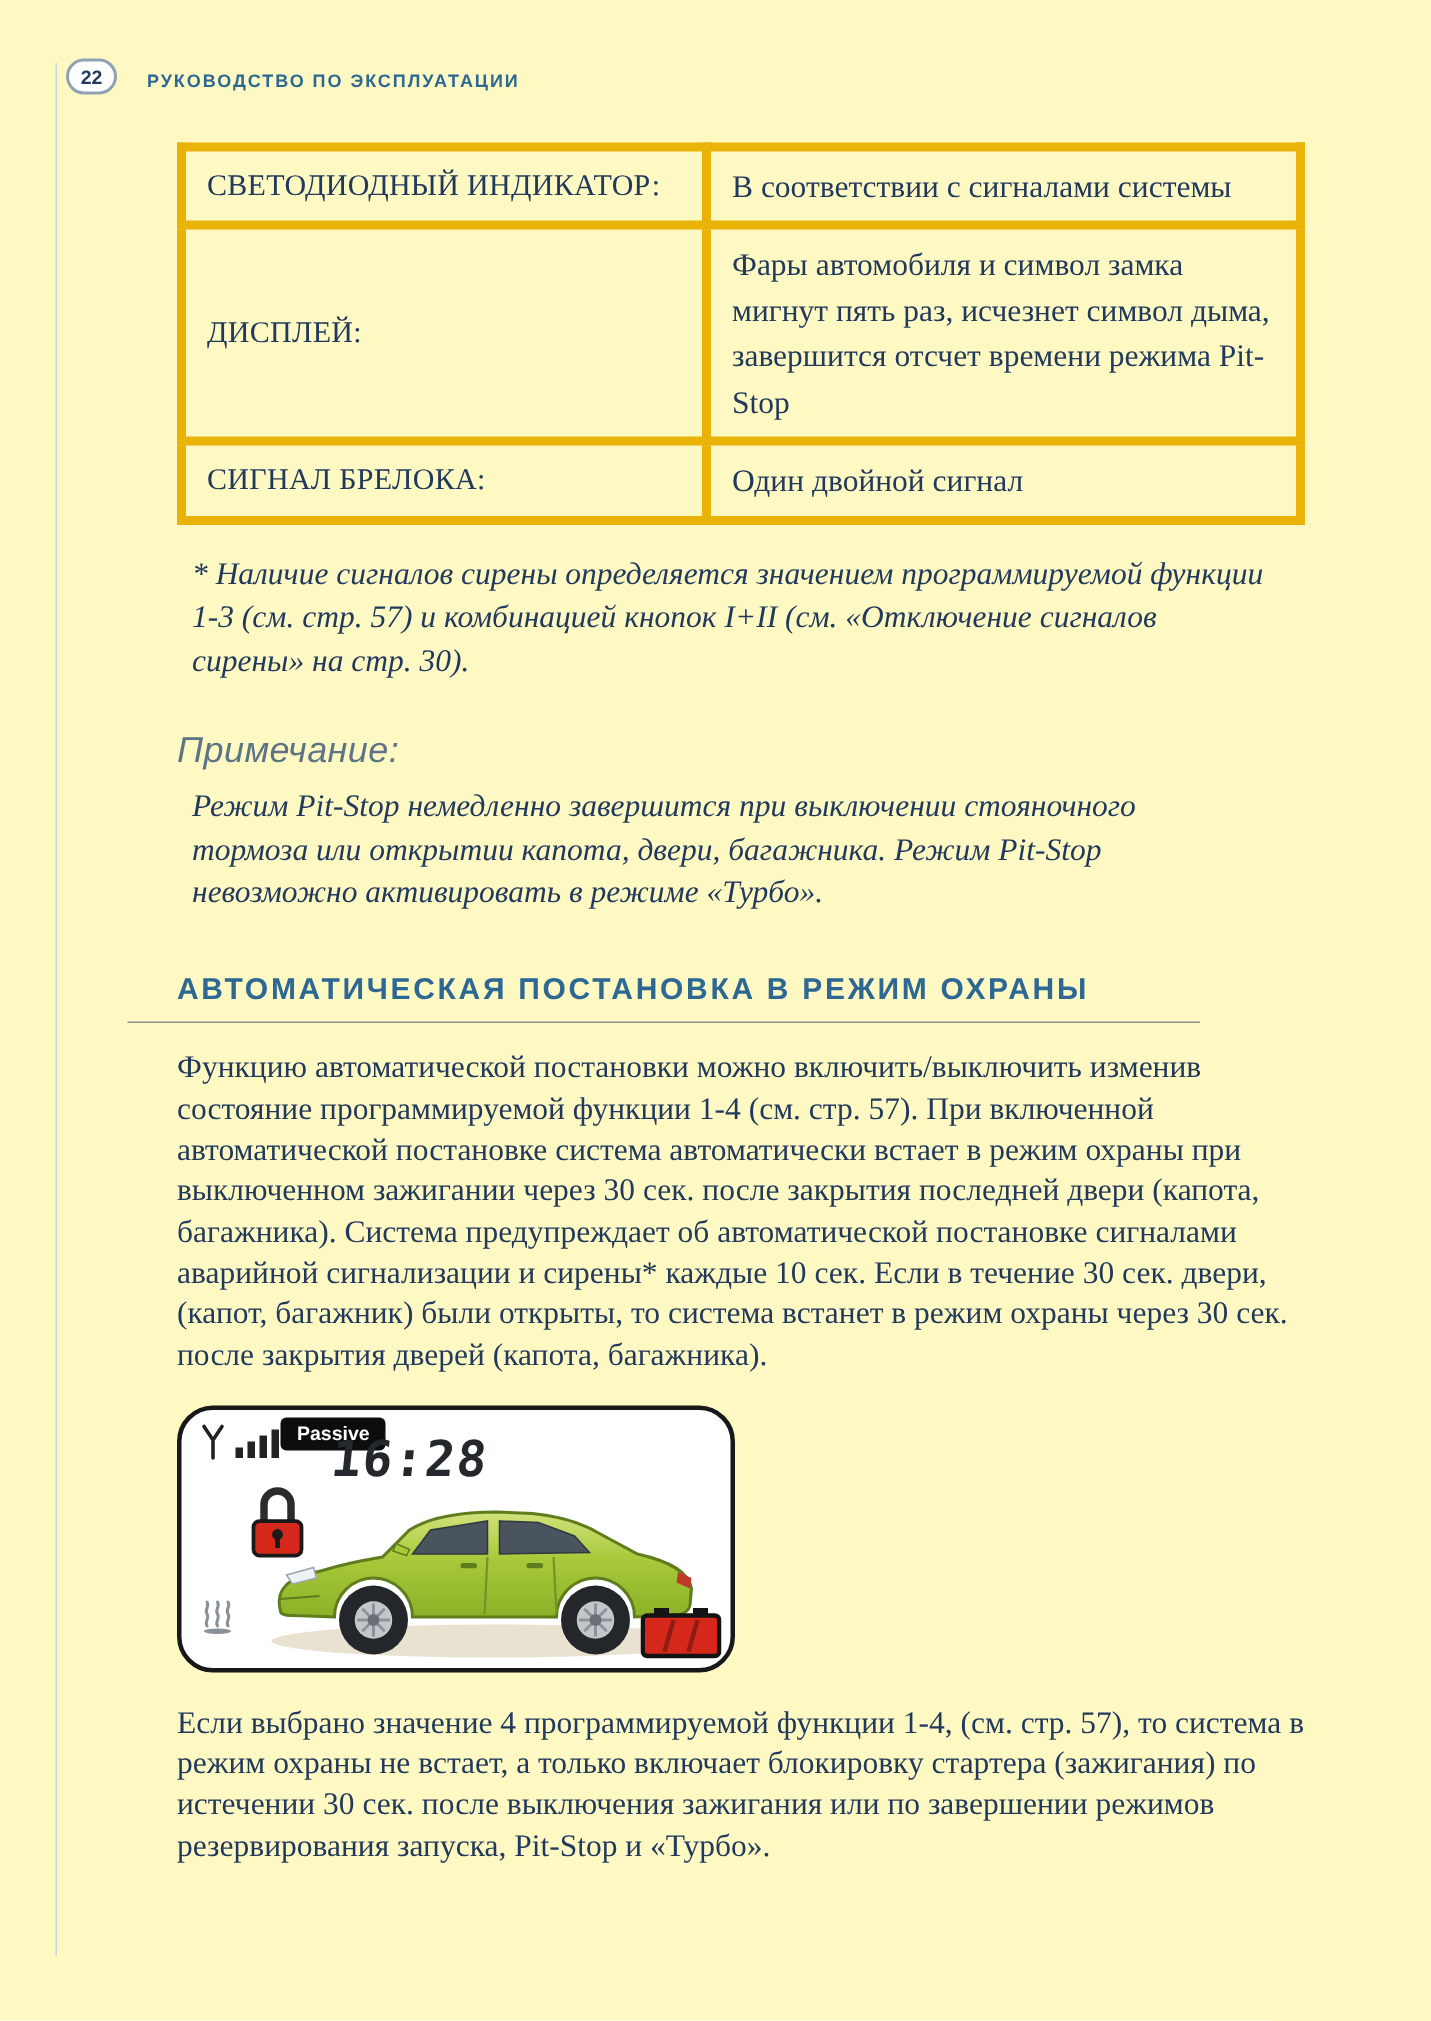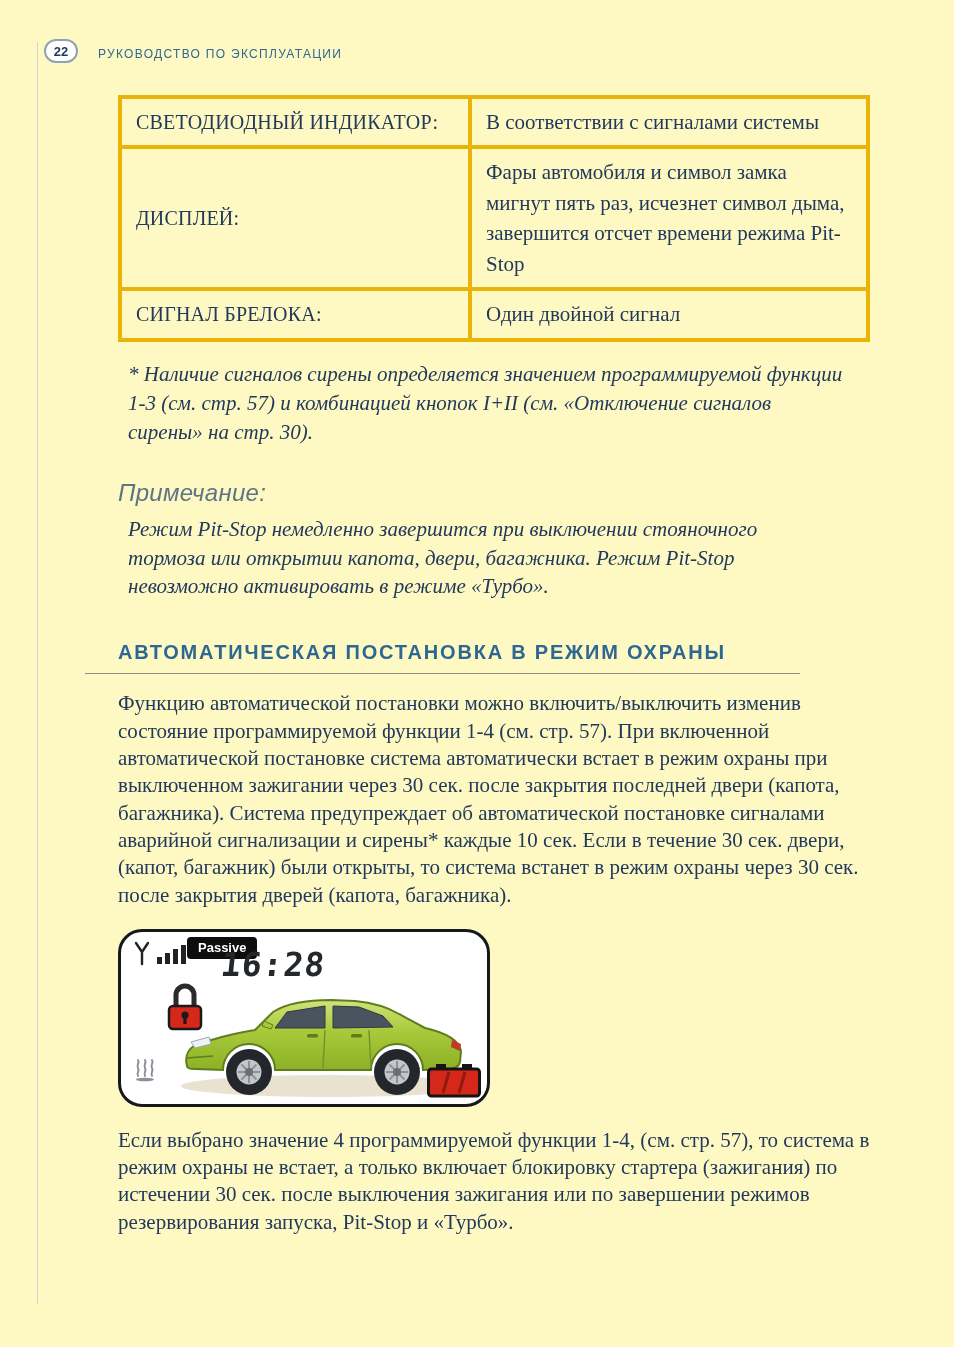--- a/index.html
+++ b/index.html
@@ -12,28 +12,28 @@
 
   .page-num {
     position:absolute; left:44px; top:39px; min-width:34px; height:24px;
     border:2px solid #8fa3b5; border-radius:13px; background:#fff;
     display:flex; align-items:center; justify-content:center;
     font-family:"Liberation Sans", sans-serif; font-weight:bold; font-size:13px;
     color:var(--body_text,#21395c); padding:0 7px;
   }
   .header-title {
     position:absolute; left:98px; top:47px;
-    font-family:"Liberation Sans", sans-serif; font-weight:normal; font-size:12px;
+    font-family:"Liberation Sans", sans-serif; font-weight:bold; font-size:12px;
     letter-spacing:1.3px; color:var(--accent,#2d6793);
   }
 
   .content { position:absolute; left:118px; top:95px; width:752px; color:var(--body_text,#21395c); }
 
   .spec-table { width:100%; border-collapse:collapse; font-size:21px; }
-  .spec-table td { border:4px solid #eab308; padding:8px 14px; vertical-align:middle; line-height:1.45; }
+  .spec-table td { border:6px solid #eab308; padding:8px 14px; vertical-align:middle; line-height:1.45; }
   .spec-table td.label { width:350px; font-size:20px; letter-spacing:0.2px; }
 
   .footnote { margin:18px 0 0 10px; width:716px; font-style:italic; font-size:21px; line-height:1.38; }
 
   .note-title {
     margin-top:32px; font-family:"Liberation Sans", sans-serif; font-style:italic;
     font-size:24px; color:var(--note_text,#5d7486); letter-spacing:0.3px;
   }
   .note-text { margin:8px 0 0 10px; width:700px; font-style:italic; font-size:21px; line-height:1.38; }
 

